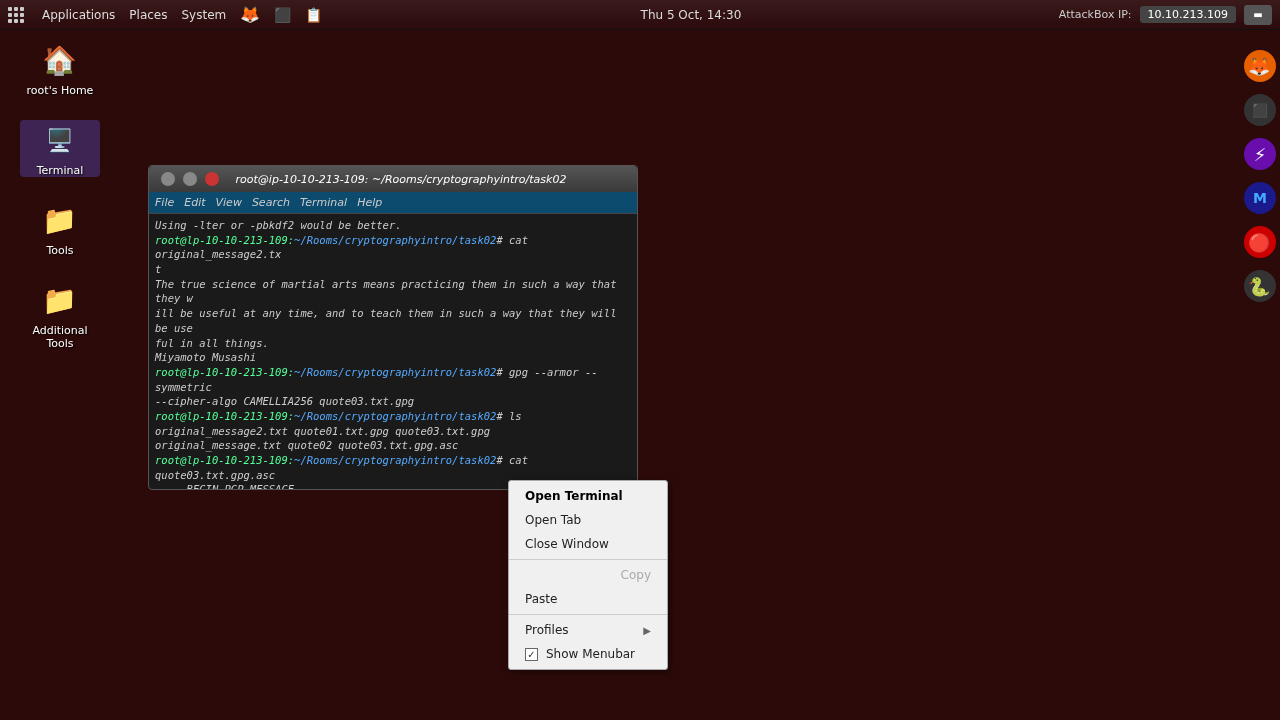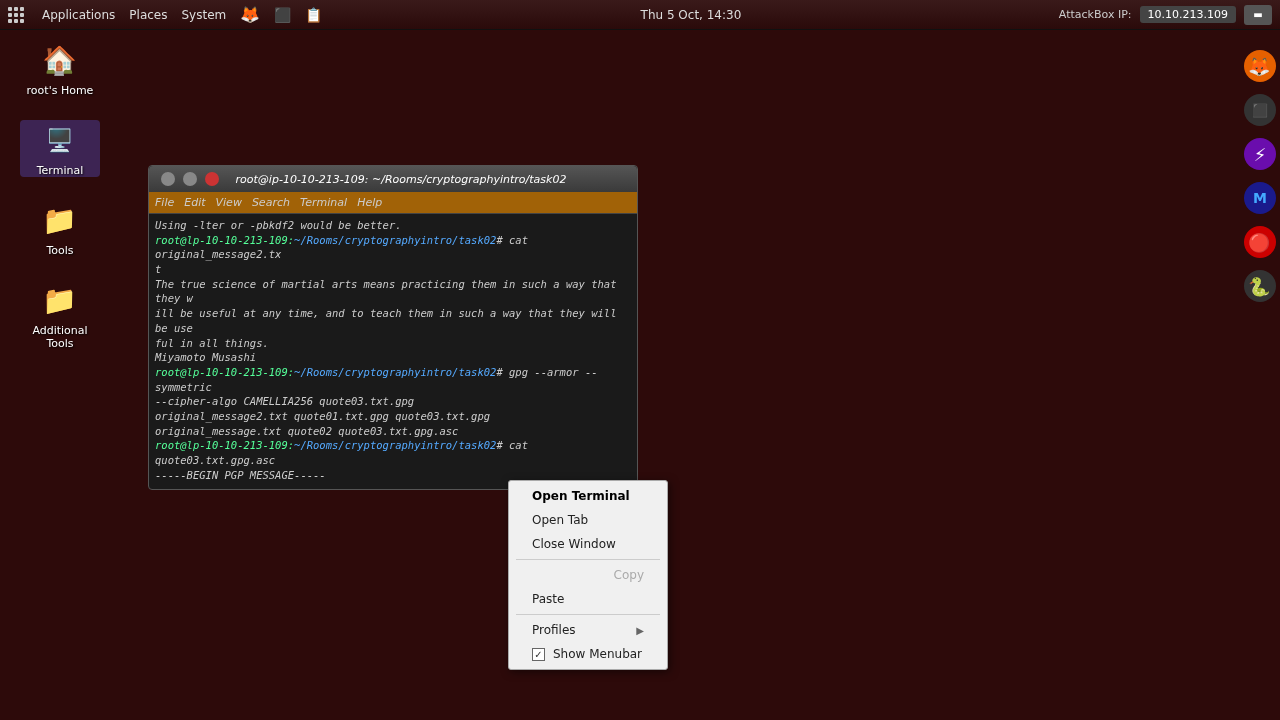--- a/index.html
+++ b/index.html
@@ -184,21 +184,21 @@
       width: 14px;
       height: 14px;
       border-radius: 50%;
       cursor: pointer;
       margin-left: 4px;
     }
     .btn-min { background: #888; }
     .btn-max { background: #888; }
     .btn-close { background: #cc3333; }
     #terminal-menubar {
-      background: #a16207;
+      background: #0c4a6e;
       height: 22px;
       display: flex;
       align-items: center;
       padding: 0 6px;
       gap: 10px;
       border-bottom: 1px solid #444;
       flex-shrink: 0;
     }
     .menu-item {
       color: #ccc;
@@ -221,21 +221,21 @@
     #context-menu {
       position: absolute;
       top: 450px;
       left: 508px;
       width: 160px;
       background: #f0f0f0;
       border: 1px solid #aaa;
       border-radius: 3px;
       z-index: 50;
       box-shadow: 2px 2px 8px rgba(0,0,0,0.5);
-      padding: 3px 7px;
+      padding: 3px 0;
     }
     .ctx-item {
       padding: 5px 16px;
       font-size: 12px;
       color: #222;
       cursor: pointer;
       display: flex;
       align-items: center;
       justify-content: space-between;
     }
@@ -354,20 +354,21 @@
     <div id="terminal-content">
       <div>Using -lter or -pbkdf2 would be better.</div>
       <div><span class="prompt">root@lp-10-10-213-109:</span><span class="path">~/Rooms/cryptographyintro/task02</span># cat original_message2.tx</div>
       <div>t</div>
       <div>The true science of martial arts means practicing them in such a way that they w</div>
       <div>ill be useful at any time, and to teach them in such a way that they will be use</div>
       <div>ful in all things.</div>
       <div>Miyamoto Musashi</div>
       <div><span class="prompt">root@lp-10-10-213-109:</span><span class="path">~/Rooms/cryptographyintro/task02</span># gpg --armor --symmetric</div>
       <div>--cipher-algo CAMELLIA256  quote03.txt.gpg</div>
+      <div><span class="prompt">root@lp-10-10-213-109:</span><span class="path">~/Rooms/cryptographyintro/task02</span># ls</div>
       <div>original_message2.txt   quote01.txt.gpg   quote03.txt.gpg</div>
       <div>original_message.txt    quote02           quote03.txt.gpg.asc</div>
       <div><span class="prompt">root@lp-10-10-213-109:</span><span class="path">~/Rooms/cryptographyintro/task02</span># cat quote03.txt.gpg.asc</div>
       <div>-----BEGIN PGP MESSAGE-----</div>
       <div></div>
 
     </div>
   </div>
 
   <div id="context-menu">

